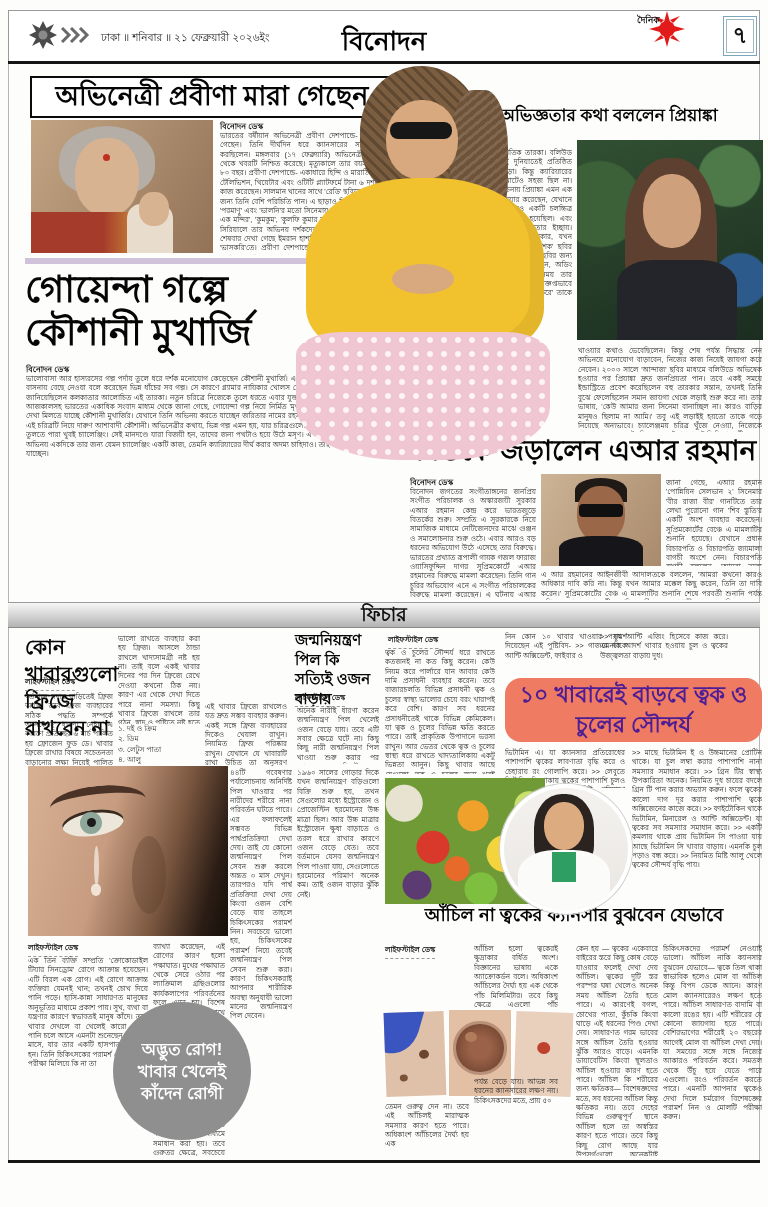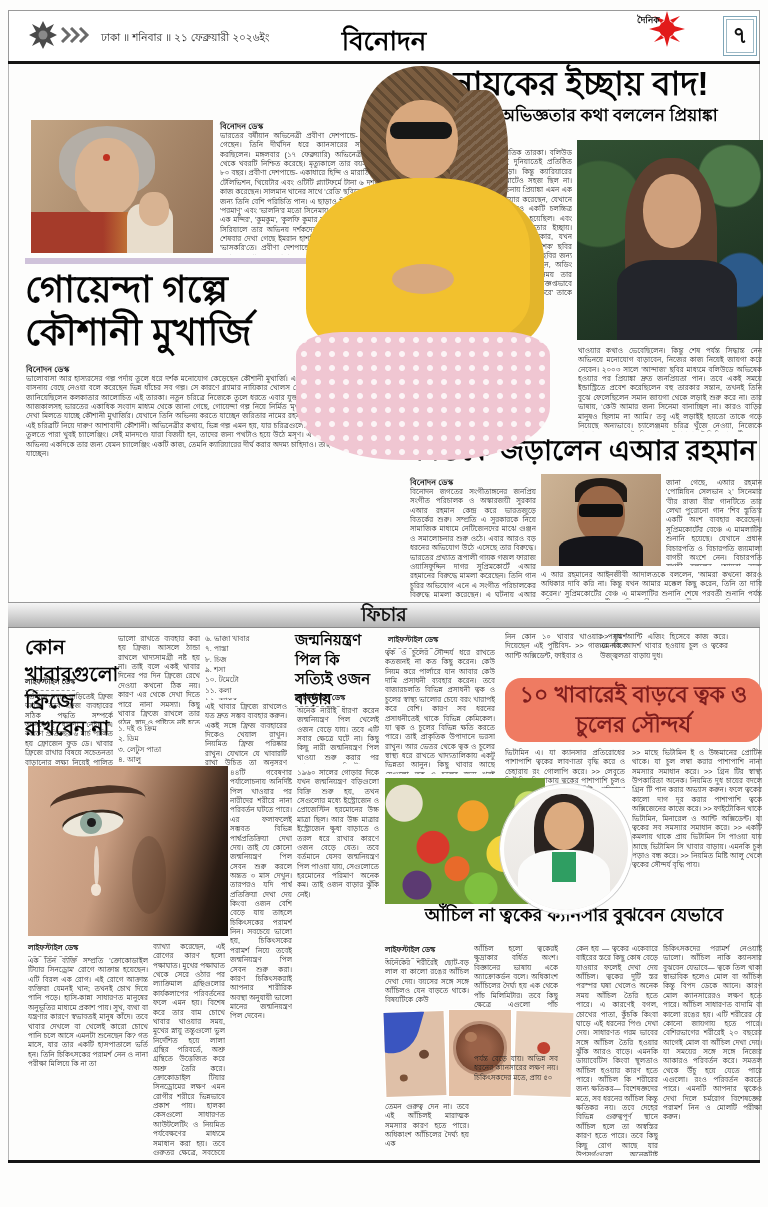--- a/index.html
+++ b/index.html
@@ -18,21 +18,21 @@
                  font-size:23px;font-weight:bold;}
   .hl{position:absolute;font-weight:bold;color:#050505;line-height:1.1;}
   .byline{position:absolute;font-size:8px;font-weight:bold;color:#111;}
   .byline-dot{border-bottom:1px dashed #999;padding-bottom:2px;}
   .bt{position:absolute;font-size:7.2px;line-height:1.3;text-align:justify;color:#1c1c1c;overflow:hidden;}
   .list{position:absolute;font-size:7.4px;line-height:1.4;color:#1c1c1c;overflow:hidden;}
   .list div{white-space:nowrap;}
   .ph{position:absolute;overflow:hidden;}
   .featbar{position:absolute;left:8px;width:752px;height:24px;background:linear-gradient(180deg,#f6f6f6 0%,#d9d9d9 45%,#b3b3b3 100%);
            border-top:1px solid #999;border-bottom:1px solid #8a8a8a;text-align:center;font-size:19px;font-weight:bold;line-height:24px;}
-  .orangebox{position:absolute;background:#ef7b62;border-radius:16px;color:#7f1d1d;font-weight:bold;font-size:22px;
+  .orangebox{position:absolute;background:#ef7b62;border-radius:16px;color:#4c1d95;font-weight:bold;font-size:22px;
              display:flex;align-items:center;justify-content:center;text-align:center;line-height:1.35;padding:4px 14px;box-sizing:border-box;}
   .circle-callout{position:absolute;background:#8f8f8f;border-radius:50%;color:#fff;font-weight:bold;font-size:16.5px;
                   display:flex;align-items:center;justify-content:center;text-align:center;line-height:1.35;z-index:6;}
   .lavrule{position:absolute;background:#cfc2da;}
   
   .ph>div{position:absolute;}
 </style>
 </head>
 <body>
 
@@ -70,20 +70,21 @@
     </div>
 
     <div class="pagenum" style="left:714px;top:5px;">
       <div class="pagenum-inner">
           <span>৭</span>
         </div>
     </div>
   </div>
   <div class="rule-thick" style="top:61px;"></div>
 
+  <div class="hl" style="left:30px;top:76px;width:360px;height:38px;border:2px solid #0a0a0a;font-size:27px;text-align:center;line-height:36px;background:#fff;">অভিনেত্রী প্রবীণা মারা গেছেন</div>
 
   <div class="ph" style="left:31px;top:120px;width:182px;height:133px;background:linear-gradient(120deg,#c3a584,#937257);">
     <div style="left:28px;top:6px;width:96px;height:70px;background:#b4aea6;border-radius:50% 50% 40% 40%;"></div>
     <div style="left:44px;top:18px;width:64px;height:78px;background:#d8b392;border-radius:46%;"></div>
     <div style="left:72px;top:34px;width:7px;height:7px;background:#c03020;border-radius:50%;"></div>
     <div style="left:0px;top:92px;width:120px;height:41px;background:linear-gradient(90deg,#a53b2a 60%,#d8a440);"></div>
     <div style="left:96px;top:84px;width:46px;height:49px;background:#e8ddcc;border-radius:30% 30% 0 0;"></div>
     <div style="left:108px;top:72px;width:30px;height:34px;background:#d8b392;border-radius:45%;"></div>
   </div>
 
@@ -100,21 +101,20 @@
   <div class="ph" style="left:290px;top:66px;width:276px;height:396px;z-index:5;background:transparent;">
     <div style="left:70px;top:0;width:122px;height:132px;background:#7b5d40 repeating-linear-gradient(45deg,rgba(0,0,0,.22) 0 3px,transparent 3px 8px);border-radius:50% 50% 42% 42%;"></div>
     <div style="left:160px;top:24px;width:58px;height:146px;background:#6f5338 repeating-linear-gradient(-40deg,rgba(255,255,255,.12) 0 3px,transparent 3px 7px);border-radius:40%;"></div>
     <div style="left:96px;top:34px;width:72px;height:80px;background:#d8a87e;border-radius:48%;"></div>
     <div style="left:100px;top:56px;width:62px;height:17px;background:#171717;border-radius:8px;"></div>
     <div style="left:16px;top:112px;width:238px;height:176px;background:#f2c12e;border-radius:46% 46% 26% 26%;box-shadow:inset -14px -10px 0 rgba(0,0,0,.06);"></div>
     <div style="left:102px;top:198px;width:62px;height:30px;background:#d8a87e;border-radius:50%;"></div>
     <div style="left:6px;top:266px;width:254px;height:128px;background:#f0c6d2;border-radius:18% 18% 42% 42%;background-image:radial-gradient(circle at 8px 8px,rgba(255,255,255,.8) 0 2.5px,transparent 3.5px);background-size:14px 14px;"></div>
   </div>
 
-  <div class="hl" style="left:400px;top:66px;width:362px;font-size:33px;text-align:center;">নায়কের ইচ্ছায় বাদ!</div>
   <div class="hl" style="left:400px;top:107px;width:362px;font-size:17px;text-align:center;font-weight:bold;">ভয়ংকর অভিজ্ঞতার কথা বললেন প্রিয়াঙ্কা</div>
   <div class="byline" style="left:452px;top:137px;">বিনোদন ডেস্ক</div>
   <div class="bt" style="left:452px;top:148px;width:120px;height:238px;">এখন তিনি আন্তর্জাতিক তারকা। বলিউড থেকে হলিউড, দুই দুনিয়াতেই প্রতিষ্ঠিত নাম প্রিয়াঙ্কা চোপড়া। কিন্তু ক্যারিয়ারের শুরুর দিনগুলো মোটেও সহজ ছিল না। সম্প্রতি এক আলোচনায় প্রিয়াঙ্কা এমন এক অভিজ্ঞতার কথা শেয়ার করেছেন, যেখানে চুক্তি স্বাক্ষর করার পরও একটি চলচ্চিত্র থেকে তাকে বাদ দেওয়া হয়েছিল। এবং সেটিও নাকি ছিল অভিনেতার ইচ্ছায়। প্রিয়াঙ্কা জানান, ঘটনা তখনকার, যখন তিনি ২০০৭ সালের 'সালামেইশক' ছবির অডিং করছিলেন। নতুন একটি ছবির জন্য তিনি ইতিমধ্যে চুক্তিবদ্ধ হয়েছেন, অডিং শুরুর অপেক্ষা। ঠিক সেই সময় তার সহঅভিনেতা সেটে এসে বিজ্ঞপ্তভাবে জানান, পরিচালক নাকি 'ভুল করে' তাকে ছবিতে নিয়েছেন, কারণ ছবিটি</div>
 
   <div class="ph" style="left:577px;top:140px;width:186px;height:200px;background:radial-gradient(circle at 82% 18%,#4e7a4a 0 30px,transparent 32px),radial-gradient(circle at 12% 32%,#3c6138 0 42px,transparent 44px),radial-gradient(circle at 88% 70%,#2c5a8a 0 26px,transparent 28px),linear-gradient(160deg,#315032,#1b2d20);">
     <div style="left:48px;top:18px;width:92px;height:150px;background:#5d4030;border-radius:46% 46% 30% 30%;"></div>
     <div style="left:66px;top:34px;width:58px;height:74px;background:#cfa07c;border-radius:48%;"></div>
     <div style="left:40px;top:120px;width:120px;height:80px;background:#23252b;border-radius:30% 30% 0 0;"></div>
   </div>
   <div class="bt" style="left:578px;top:346px;width:184px;height:86px;">খাওয়ার কথাও ভেবেছিলেন। কিন্তু শেষ পর্যন্ত সিদ্ধান্ত নেন অভিনয়ে মনোযোগ বাড়াবেন, নিজের কাজ নিয়েই জায়গা করে নেবেন। ২০০৩ সালে 'আন্দাজ' ছবির মাধ্যমে বলিউডে অভিষেক হওয়ার পর প্রিয়াঙ্কা দ্রুত জনপ্রিয়তা পান। তবে একই সময়ে ইন্ডাস্ট্রিতে প্রবেশ করেছিলেন বহু তারকার সন্তান, তখনই তিনি বুঝে ফেলেছিলেন সমান জায়গা থেকে লড়াই শুরু করে না। তার ভাষায়, 'কেউ আমার জন্য সিনেমা বানাচ্ছিল না। কারও বাড়ির মানুষও ছিলাম না আমি।' তবু এই লড়াইই হয়তো তাকে গড়ে নিয়েছে অন্যভাবে। চ্যালেঞ্জময় চরিত্র খুঁজে নেওয়া, নিজেকে বারবার নতুন করে তৈরি করা—এই পথ ধরেই তিনি পরবর্তী সময়ে বিশ্বমঞ্চে পৌঁছান।</div>
@@ -139,29 +139,20 @@
   <div class="byline byline-dot" style="left:25px;top:676px;font-size:7.3px;">লাইফস্টাইল ডেস্ক</div>
   <div class="bt" style="left:25px;top:692px;width:88px;height:76px;">বর্তমানে সবার বাড়িতেই ফ্রিজ আছে। তবে ফ্রিজ ব্যবহারের সঠিক পদ্ধতি সম্পর্কে অনেকেরই ধারণা নেই। এ কারণে প্রতিবছর ৬ মার্চ পালিত হয় ফ্রোজেন ফুড ডে। খাবার ফ্রিজে রাখার বিষয়ে সচেতনতা বাড়ানোর লক্ষ্য নিয়েই পালিত হয় দিবসটি। বিশেষজ্ঞরা বলছেন, ফ্রিজ ব্যবহারে অনেকেই নানা ধরনের ভুলত্রুটি করে বসেন। যে কোনো খাবারই এখন</div>
   <div class="bt" style="left:118px;top:634px;width:82px;height:90px;">ভালো রাখতে ব্যবহার করা হয় ফ্রিজ। আসলে ঠান্ডা রাখলে খাদ্যসামগ্রী নষ্ট হয় না। তাই বলে একই খাবার দিনের পর দিন ফ্রিজে রেখে দেওয়া কখনো ঠিক নয়। কারণ এর থেকে দেখা দিতে পারে নানা সমস্যা। কিছু খাবার ফ্রিজে রাখলে তার গঠন, স্বাদ ও পুষ্টিতে নষ্ট হতে পারে। চলুন তবে জেনে নেওয়া যাক কোন খাবারগুলো ফ্রিজে বেশি সময় রাখবেন না-</div>
   <div class="list" style="left:118px;top:724px;width:82px;height:44px;">
     <div>১. দই ও ক্রিম</div>
     <div>২. ডিম</div>
     <div>৩. লেটুস পাতা</div>
     <div>৪. আলু</div>
     <div>৫. গাজর</div>
   </div>
-  <div class="list" style="left:205px;top:634px;width:82px;height:66px;">
-    <div>৬. ভাজা খাবার</div>
-    <div>৭. পাস্তা</div>
-    <div>৮. চিজ</div>
-    <div>৯. শসা</div>
-    <div>১০. টমেটো</div>
-    <div>১১. কলা</div>
-    <div>১২. আঙুর</div>
-  </div>
   <div class="bt" style="left:205px;top:702px;width:82px;height:64px;">এই খাবার ফ্রিজে রাখলেও যত দ্রুত সম্ভব ব্যবহার করুন। একই সঙ্গে ফ্রিজ ব্যবহারের দিকেও খেয়াল রাখুন। নিয়মিত ফ্রিজ পরিষ্কার রাখুন। যেখানে যে খাবারটি রাখা উচিত তা অনুসরণ করুন। অবশ্যই ফ্রিজের তাপমাত্রা ঠিক রাখা খুবই জরুরি। কোন খাদ্যের ঠিক কত তাপমাত্রায় রাখতে হবে সে বিষয় মাথায় রাখুন।</div>
 
   <div class="hl" style="left:295px;top:630px;width:86px;font-size:15px;line-height:1.3;">জন্মনিয়ন্ত্রণ পিল কি সত্যিই ওজন বাড়ায়</div>
   <div class="byline byline-dot" style="left:295px;top:692px;font-size:7.3px;">লাইফস্টাইল ডেস্ক</div>
   <div class="bt" style="left:297px;top:706px;width:82px;height:58px;">অনেক নারীই ধারণা করেন জন্মনিয়ন্ত্রণ পিল খেলেই ওজন বেড়ে যায়। তবে এটি সবার ক্ষেত্রে ঘটে না। কিছু কিছু নারী জন্মনিয়ন্ত্রণ পিল খাওয়া শুরু করার পর আসলে ওজন কিছুটা বেড়ে যায়। যদিও এটি জন্মনিয়ন্ত্রণ পিলের অন্যতম একটি পার্শ্ব-প্রতিক্রিয়া। যা শরীরের তরল ধরে রাখার কারণে হয়। তবে এই ওজন অতিরিক্ত চর্বির কারণে বাড়ে না।</div>
   <div class="bt" style="left:230px;top:768px;width:62px;height:388px;">৪৪টি গবেষণার পর্যালোচনায় অনির্দিষ্ট পিল খাওয়ার পর নারীদের শরীরে নানা পরিবর্তন ঘটতে পারে। এর ফলাফলেই সম্ভবত বিভিন্ন পার্শ্বপ্রতিক্রিয়া দেখা দেয়। তাই যে কোনো জন্মনিয়ন্ত্রণ পিল সেবন শুরু করলে অন্তত ৩ মাস দেখুন। তারপরও যদি পার্শ্ব প্রতিক্রিয়া দেখা দেয় কিংবা ওজন বেশি বেড়ে যায় তাহলে চিকিৎসকের পরামর্শ নিন। সবচেয়ে ভালো হয়, চিকিৎসকের পরামর্শ নিয়ে তবেই জন্মনিয়ন্ত্রণ পিল সেবন শুরু করা। কারণ চিকিৎসকরাই আপনার শারীরিক অবস্থা অনুযায়ী ভালো মানের জন্মনিয়ন্ত্রণ পিল দেবেন।</div>
   <div class="bt" style="left:297px;top:768px;width:82px;height:388px;">১৯৬০ সালের গোড়ার দিকে যখন জন্মনিয়ন্ত্রণ বড়িগুলো বিক্রি শুরু হয়, তখন সেগুলোর মধ্যে ইস্ট্রোজেন ও প্রোজেস্টিন হরমোনের উচ্চ মাত্রা ছিল। আর উচ্চ মাত্রার ইস্ট্রোজেন ক্ষুধা বাড়াতে ও তরল ধরে রাখার কারণে ওজন বেড়ে যেত। তবে বর্তমানে যেসব জন্মনিয়ন্ত্রণ পিল পাওয়া যায়, সেগুলোতে হরমোনের পরিমাণ অনেক কম। তাই ওজন বাড়ার ঝুঁকি নেই।</div>
 
   <div class="ph" style="left:28px;top:766px;width:200px;height:170px;background:linear-gradient(105deg,#d7b094 0%,#c79c80 40%,#7a563f 68%,#2b1d15 88%,#151009 100%);">
     <div style="left:22px;top:20px;width:96px;height:26px;border-top:8px solid #4a3326;border-radius:50%;transform:rotate(-6deg);"></div>
@@ -170,20 +161,21 @@
     <div style="left:59px;top:52px;width:9px;height:9px;background:#1c1c1c;border-radius:50%;"></div>
     <div style="left:66px;top:80px;width:5px;height:40px;background:rgba(240,230,218,.8);border-radius:50%;"></div>
     <div style="left:63px;top:118px;width:10px;height:12px;background:rgba(245,235,222,.9);border-radius:50% 50% 60% 60%;"></div>
     <div style="left:104px;top:70px;width:34px;height:78px;background:rgba(90,60,42,.35);border-radius:50%;"></div>
   </div>
 
   <div class="byline byline-dot" style="left:28px;top:942px;font-size:7.3px;">লাইফস্টাইল ডেস্ক</div>
   <div class="bt" style="left:28px;top:956px;width:120px;height:200px;">এক তিন ব্যক্তি সম্প্রতি 'ক্রোকোডাইল টিয়ার সিনড্রোম' রোগে আক্রান্ত হয়েছেন। এটি বিরল এক রোগ। এই রোগে আক্রান্ত ব্যক্তিরা যেমনই খান; তখনই চোখ দিয়ে পানি পড়ে। হাসি-কান্না সাধারণত মানুষের অনুভূতির মাধ্যমে প্রকাশ পায়। সুখ, ব্যথা বা যন্ত্রণার কারণে স্বভাবতই মানুষ কাঁদে। তবে খাবার দেখলে বা খেলেই কারো চোখে পানি চলে আসে এমনটা শুনেছেন কি? গত মাসে, যার তার একটি হাসপাতালে ভর্তি হন। তিনি চিকিৎসকের পরামর্শ নেন ও নানা পরীক্ষা মিলিয়ে কি না তা</div>
   <div class="bt" style="left:153px;top:942px;width:72px;height:214px;">ব্যাখ্যা করেছেন, এই রোগের কারণ হলো পক্ষাঘাত। মুখের পক্ষাঘাত থেকে সেরে ওঠার পর ল্যাক্রিমাল গ্রন্থিগুলোর কার্যকলাপের পরিবর্তনের ফলে এমন হয়। বিশেষ করে তার বাম চোখে খাবার খাওয়ার সময়, মুখের স্নায়ু তন্তুগুলো ভুল নির্দেশিত হয়ে লালা গ্রন্থির পরিবর্তে, অশ্রু গ্রন্থিতে উত্তেজিত করে অশ্রু তৈরি করে। ক্রোকোডাইল টিয়ার সিনড্রোমের লক্ষণ এমন রোগীর শরীরে ভিন্নভাবে প্রকাশ পায়। হালকা কেসগুলো সাধারণত আউটলেটিং ও নিয়মিত পর্যবেক্ষণের মাধ্যমে সমাধান করা হয়। তবে গুরুতর ক্ষেত্রে, সবচেয়ে জনপ্রিয় চিকিৎসা হলো ল্যাক্রিমাল গ্রন্থিতে বোটুলিনাম টক্সিন ইনজেকশন। যাতে অতিরিক্ত গ্রন্থিতে অযৌক্তিকভাবে পুনর্নির্দেশিত স্নায়ু ফাইবারগুলোর দ্বারা সংক্রমণ বন্ধ করা যায়। টক্সিনের প্রভাব প্রায় ৬ মাস স্থায়ী হয়। অস্ত্রোপচারের মাধ্যমেও এমন সমস্যার সমাধান করা যায়। এ কারণে মি. খান এই বিরল রোগটি বিশ্বজুড়ে মাত্র কয়েকজনের শরীরে শনাক্ত হয়েছে।</div>
 
+  <div class="circle-callout" style="left:113px;top:1002px;width:138px;height:138px;padding:10px;box-sizing:border-box;">অদ্ভুত রোগ! খাবার খেলেই কাঁদেন রোগী</div>
 
   <div class="byline byline-dot" style="left:388px;top:634px;font-size:7.3px;">লাইফস্টাইল ডেস্ক</div>
   <div class="bt" style="left:385px;top:648px;width:110px;height:126px;">ত্বক ও চুলের সৌন্দর্য ধরে রাখতে কতজনই না কত কিছু করেন। কেউ নিয়ম করে পার্লারে যান আবার কেউ দামি প্রসাধনী ব্যবহার করেন। তবে বাজারচলতি বিভিন্ন প্রসাধনী ত্বক ও চুলের স্বাস্থ্য ভালোর চেয়ে বরং খারাপই করে বেশি। কারণ সব ধরনের প্রসাধনীতেই থাকে বিভিন্ন কেমিকেল। যা ত্বক ও চুলের বিভিন্ন ক্ষতি করতে পারে। তাই প্রাকৃতিক উপাদানে ভরসা রাখুন। আর ভেতর থেকে ত্বক ও চুলের স্বাস্থ্য ধরে রাখতে খাদ্যতালিকায় একটু ভিন্নতা আনুন। কিছু খাবার আছে যেগুলো ত্বক ও চুলের জন্য খুবই উপকারী। এ বিষয়ে ফরাজী হাসপাতাল লিংক এর পুষ্টিবিদ জবাইয়া রীতি পরামর্শ দিয়েছেন মাত্র ১০ খাবারেই হবে ত্বক ও চুলের সব সমস্যার সমাধান। জেনে</div>
   <div class="bt" style="left:505px;top:632px;width:122px;height:42px;">নিন কোন ১০ খাবার খাওয়ার পরামর্শ দিয়েছেন এই পুষ্টিবিদ- &gt;&gt; গাজরে থাকে আন্টি অক্সিডেন্ট, ফাইবার ও</div>
   <div class="bt" style="left:600px;top:632px;width:128px;height:42px;">&gt;&gt; দুধ আন্টি এজিং হিসেবে কাজ করে। এমনকি আদর্শ খাবার হওয়ায় চুল ও ত্বকের উজ্জ্বলতা বাড়ায় দুধ।</div>
 
   <div class="orangebox" style="left:505px;top:678px;width:257px;height:64px;">১০ খাবারেই বাড়বে ত্বক ও চুলের সৌন্দর্য</div>
 
   <div class="bt" style="left:505px;top:748px;width:120px;height:40px;">ভিটামিন এ। যা ক্যানসার প্রতিরোধের পাশাপাশি ত্বকের লাবণ্যতা বৃদ্ধি করে ও চেহারায় রং গোলাপি করে। &gt;&gt; লেবুতে ভিটামিন সি থাকায় ত্বকের পাশাপাশি চুলও মসৃণ হয়। প্রতিদিন নির্দিষ্ট পরিমাণে ভিটামিন সি গ্রহণ করা সবার জন্য জরুরি।</div>
   <div class="bt" style="left:632px;top:748px;width:130px;height:154px;">&gt;&gt; মাছে ভিটামিন ই ও উচ্চমানের প্রোটিন থাকে। যা চুল লম্বা করার পাশাপাশি নানা সমস্যার সমাধান করে। &gt;&gt; গ্রিন টির স্বাস্থ্য উপকারিতা অনেক। নিয়মিত দুধ চায়ের বদলে গ্রিন টি পান করার অভ্যাস করুন। ফলে ত্বকের কালো দাগ দূর করার পাশাপাশি ত্বকে অক্সিজেনের কাজে করে। &gt;&gt; ফাইটোকিন থাকে ভিটামিন, মিনারেল ও আন্টি অক্সিডেন্ট। যা ত্বকের সব সমস্যার সমাধান করে। &gt;&gt; একটি কমলায় থাকে প্রায় ভিটামিন সি পাওয়া যায় আছে ভিটামিন সি খাবার বাড়ায়। এমনকি চুল পড়াও বন্ধ করে। &gt;&gt; নিয়মিত মিষ্টি আলু খেলে ত্বকের সৌন্দর্য বৃদ্ধি পায়।</div>
@@ -193,35 +185,34 @@
   <div class="ph" style="left:500px;top:784px;width:124px;height:122px;border-radius:50%;border:4px solid #fff;box-shadow:0 0 0 1px #ccc;background:linear-gradient(#f4f2ef,#e9e6e2);z-index:4;">
     <div style="left:30px;top:6px;width:60px;height:74px;background:#2a2320;border-radius:46% 46% 30% 30%;"></div>
     <div style="left:40px;top:14px;width:40px;height:48px;background:#dcab80;border-radius:48%;"></div>
     <div style="left:14px;top:62px;width:92px;height:60px;background:#fbfbfa;border-radius:40% 40% 0 0;"></div>
     <div style="left:48px;top:64px;width:24px;height:30px;background:#2f9e62;"></div>
   </div>
 
   <div class="hl" style="left:385px;top:906px;width:378px;font-size:18px;text-align:center;">আঁচিল না ত্বকের ক্যানসার বুঝবেন যেভাবে</div>
   <div class="byline byline-dot" style="left:385px;top:944px;font-size:7.3px;">লাইফস্টাইল ডেস্ক</div>
 
-  <div class="bt" style="left:385px;top:958px;width:84px;height:50px;">অনেকের শরীরেই ছোট-বড় লাল বা কালো রঙের আঁচিল দেখা দেয়। বয়সের সঙ্গে সঙ্গে আঁচিলও যেন বাড়তে থাকে। বিষয়টিকে কেউ</div>
   <div class="bt" style="left:474px;top:944px;width:84px;height:64px;">আঁচিল হলো ত্বকেরই ক্ষুদ্রাকার বর্ধিত অংশ। বিজ্ঞানের ভাষায় একে অ্যাক্রোকর্ডন বলে। অধিকাংশ আঁচিলের দৈর্ঘ্য হয় এক থেকে পাঁচ মিলিমিটার। তবে কিছু ক্ষেত্রে এগুলো পাঁচ সেন্টিমিটার</div>
 
   <div class="ph" style="left:385px;top:1012px;width:60px;height:84px;background:#dfc0a8;transform:rotate(-2deg);box-shadow:0 0 0 1px #fff;">
     <div style="left:-10px;top:-8px;width:44px;height:50px;background:#3a55c0;border-radius:0 0 60% 40%;transform:rotate(18deg);"></div>
     <div style="left:34px;top:38px;width:10px;height:9px;background:#6a4632;border-radius:50%;"></div>
     <div style="left:14px;top:62px;width:8px;height:7px;background:#7a5238;border-radius:50%;"></div>
   </div>
   <div class="ph" style="left:449px;top:1010px;width:62px;height:86px;background:#e3bfa4;box-shadow:0 0 0 1px #fff;">
     <div style="left:7px;top:14px;width:48px;height:48px;background:radial-gradient(circle,#9a6248 30%,#7c4c36 70%);border-radius:48%;box-shadow:0 0 0 3px rgba(122,76,54,.4);"></div>
     <div style="left:16px;top:22px;width:12px;height:10px;background:#b07c5c;border-radius:50%;"></div>
   </div>
   <div class="ph" style="left:515px;top:1012px;width:57px;height:84px;background:#e8d0bc;transform:rotate(2deg);box-shadow:0 0 0 1px #fff;">
     <div style="left:22px;top:30px;width:13px;height:12px;background:#c04030;border-radius:50%;"></div>
   </div>
 
   <div class="bt" style="left:385px;top:1102px;width:84px;height:54px;">তেমন গুরুত্ব দেন না। তবে এই আঁচিলই মারাত্মক সমস্যার কারণ হতে পারে। অধিকাংশ আঁচিলের দৈর্ঘ্য হয় এক</div>
-  <div class="bt" style="left:474px;top:1054px;width:84px;height:54px;">পর্যন্ত বেড়ে যায়। অভিন্ন সব ধরনের ক্যানসারের লক্ষণ নয়। চিকিৎসকদের মতে, প্রায় ৫০</div>
+  <div class="bt" style="left:474px;top:1078px;width:84px;height:54px;font-family:Liberation Serif, serif;">পর্যন্ত বেড়ে যায়। অভিন্ন সব ধরনের ক্যানসারের লক্ষণ নয়। চিকিৎসকদের মতে, প্রায় ৫০</div>
   <div class="bt" style="left:576px;top:944px;width:82px;height:212px;">কেন হয় — ত্বকের একেবারে বাইরের স্তরে কিছু কোষ বেড়ে যাওয়ার ফলেই দেখা দেয় আঁচিল। ত্বকের দুটি স্তর পরস্পর ঘষা খেলেও অনেক সময় আঁচিল তৈরি হতে পারে। এ কারণেই বগল, চোখের পাতা, কুঁচকি কিংবা ঘাড়ে এই ধরনের পিণ্ড দেখা দেয়। সাধারণত গরম ভাবের সঙ্গে আঁচিল তৈরি হওয়ার ঝুঁকি আরও বাড়ে। এমনকি ডায়াবেটিস কিংবা স্থূলতাও আঁচিল হওয়ার কারণ হতে পারে। আঁচিল কি শরীরের জন্য ক্ষতিকর— বিশেষজ্ঞদের মতে, সব ধরনের আঁচিল কিন্তু ক্ষতিকর নয়। তবে দেহের বিভিন্ন গুরুত্বপূর্ণ স্থানে আঁচিল হলে তা অস্বস্তির কারণ হতে পারে। তবে কিছু কিছু রোগ আছে যার উপসর্গগুলো অনেকটাই আঁচিলের মতোই দেখায়।</div>
   <div class="bt" style="left:663px;top:944px;width:99px;height:212px;">চিকিৎসকদের পরামর্শ নেওয়াই ভালো। আঁচিল নাকি ক্যানসার বুঝবেন যেভাবে— ত্বকে তিল থাকা স্বাভাবিক হলেও মোল বা আঁচিল কিন্তু বিপদ ডেকে আনে। কারণ মোল ক্যানসারেরও লক্ষণ হতে পারে। আঁচিল সাধারণত বাদামি বা কালো রঙের হয়। এটি শরীরের যে কোনো জায়গায় হতে পারে। বেশিরভাগের শরীরেই ২০ বছরের আগেই মোল বা আঁচিল দেখা দেয়। যা সময়ের সঙ্গে সঙ্গে নিজের আকারও পরিবর্তন করে। সমতল থেকে উঁচু হয়ে যেতে পারে এগুলো। রংও পরিবর্তন করতে পারে। এমনটি আপনার ত্বকেও দেখা দিলে চর্মরোগ বিশেষজ্ঞের পরামর্শ নিন ও মোলটি পরীক্ষা করুন।</div>
 
   <div class="rule-thick" style="top:1160px;"></div>
 </div>
 
 </body></html>

